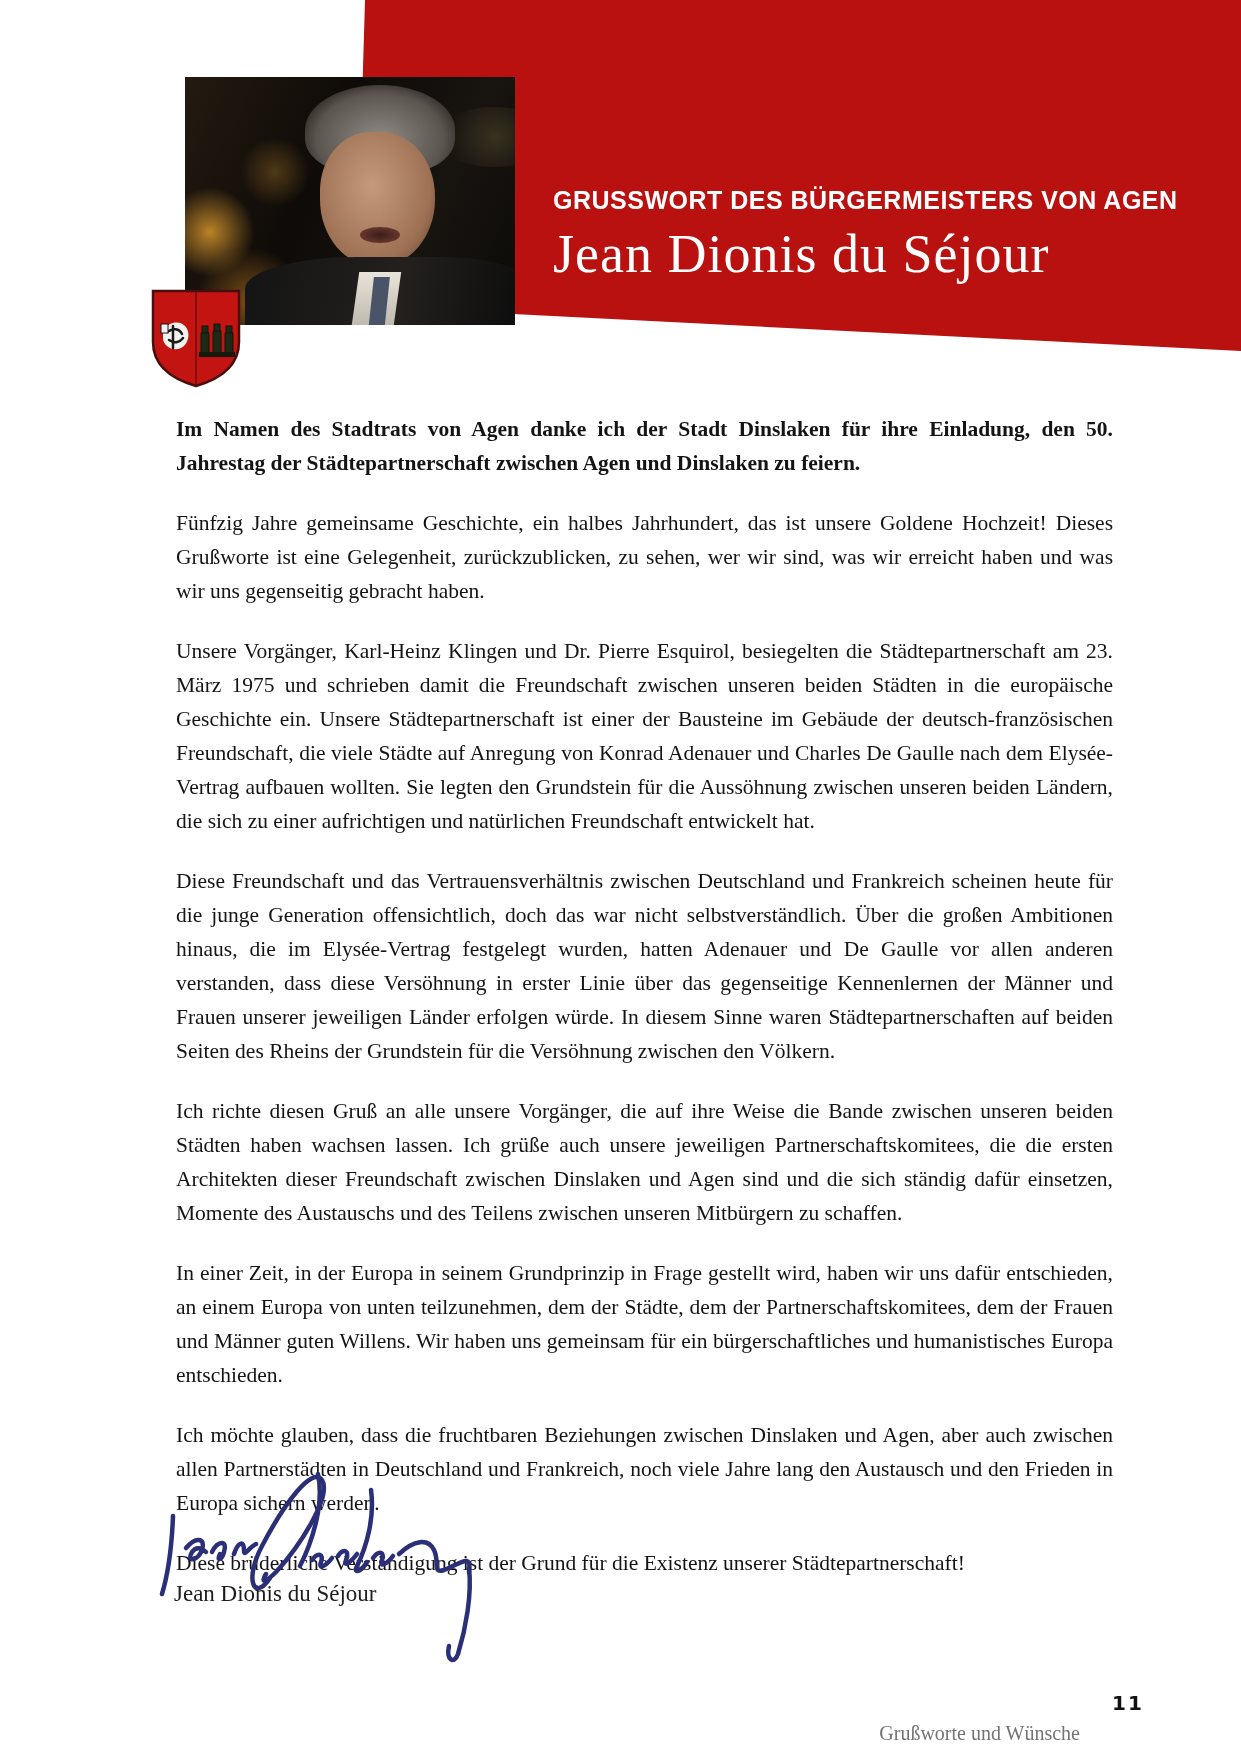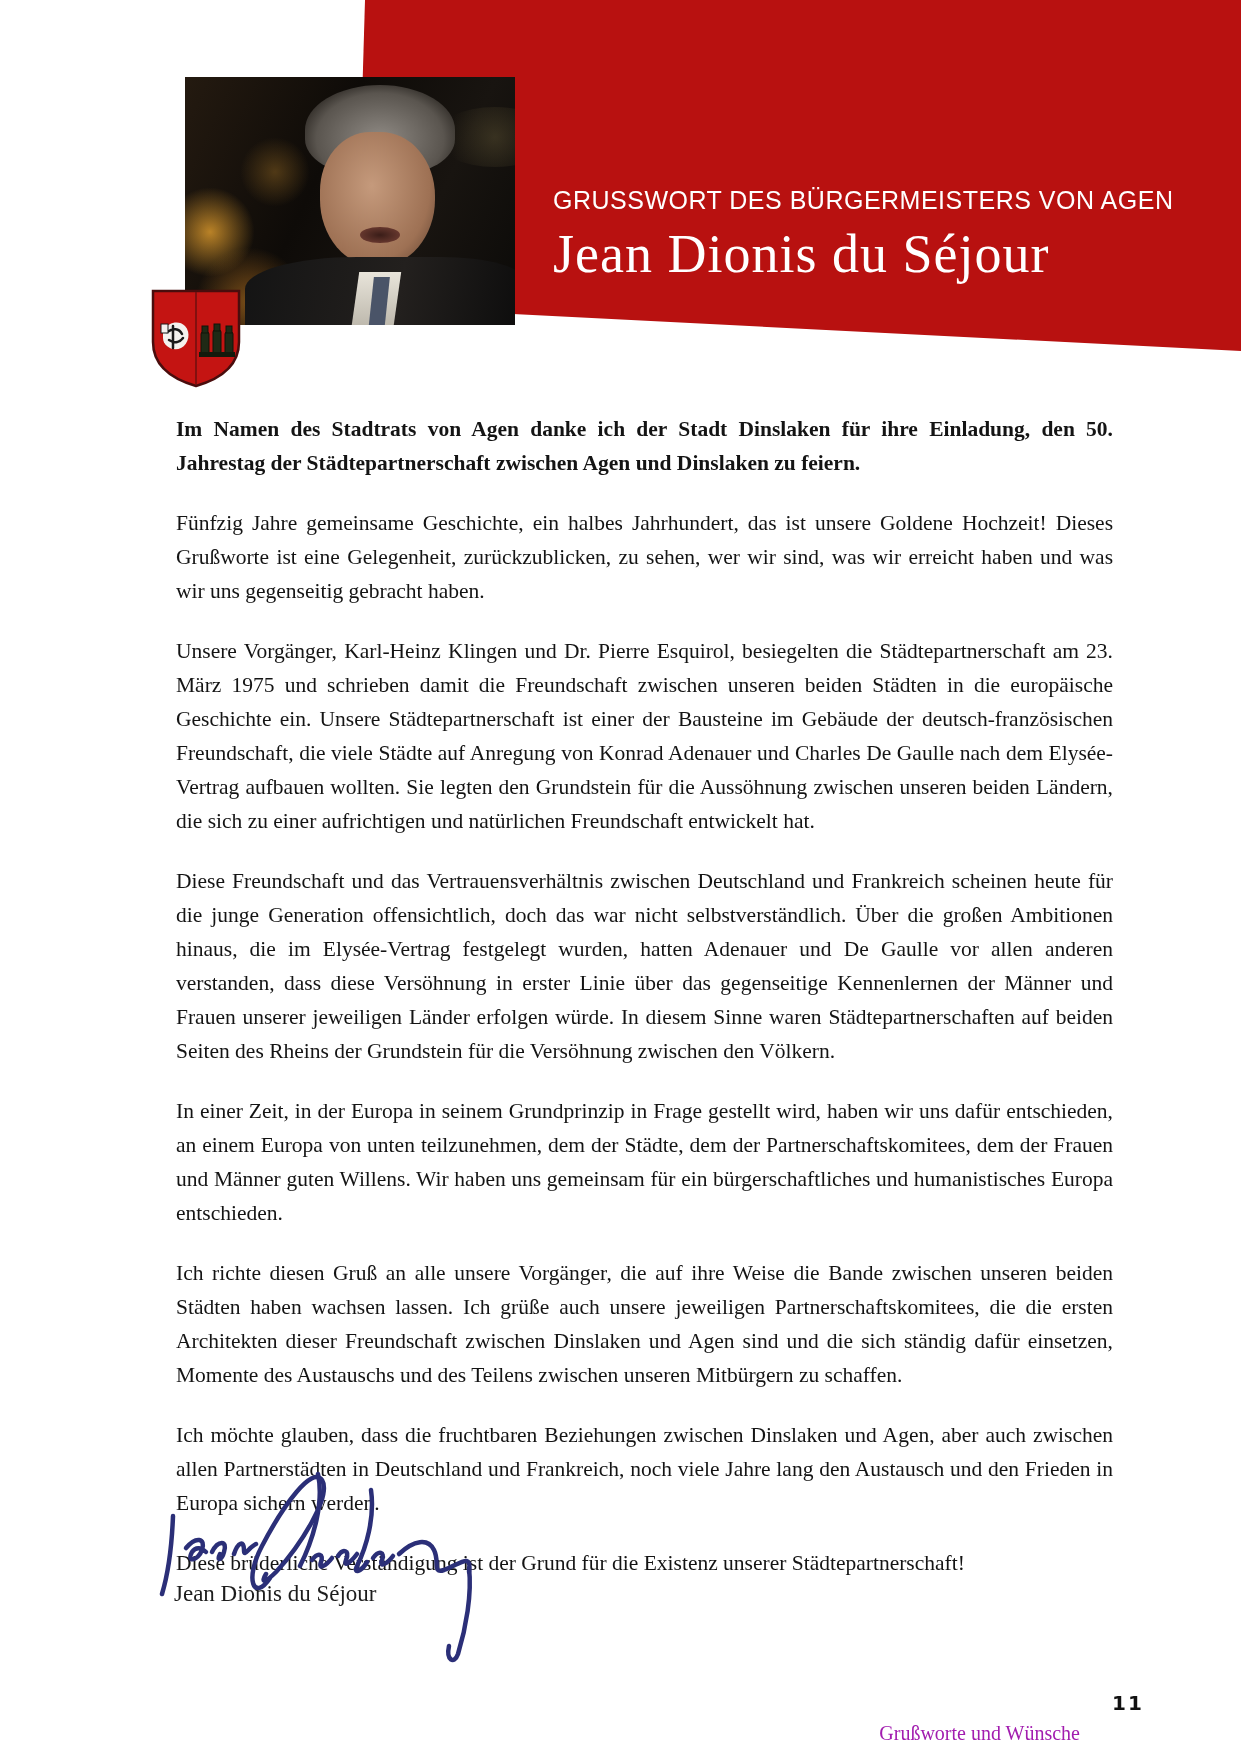--- a/index.html
+++ b/index.html
@@ -5,21 +5,21 @@
   html,body{margin:0;padding:0;background:#ffffff;}
   .page{position:relative;width:1241px;height:1754px;background:#ffffff;overflow:hidden;
         font-family:"Liberation Serif", serif;}
 
   
   .banner{position:absolute;left:0;top:0;width:1241px;height:352px;
           background:#b81110;
           clip-path:polygon(365px 0, 1241px 0, 1241px 351px, 356px 306px);}
 
   .header-text{position:absolute;left:553px;top:186px;color:#ffffff;}
-  .kicker{font-family:"Liberation Sans", sans-serif;font-size:25px;font-weight:400;
+  .kicker{font-family:"Liberation Sans", sans-serif;font-size:25px;font-weight:700;
           letter-spacing:0.5px;white-space:nowrap;}
   .big-title{font-family:"Liberation Serif", serif;font-size:54px;font-weight:400;
              margin-top:8px;white-space:nowrap;letter-spacing:1px;}
 
   
   .photo{position:absolute;left:185px;top:77px;width:330px;height:248px;overflow:hidden;
          background:linear-gradient(115deg,#241a10 0%,#0e0b08 40%,#181410 70%,#0b0a08 100%);}
   .photo div{position:absolute;}
   .ph-bokeh1{left:-20px;top:110px;width:90px;height:90px;border-radius:50%;
              background:radial-gradient(circle,rgba(214,150,44,.85),rgba(214,150,44,0) 70%);}
@@ -49,21 +49,21 @@
   .body-text{position:absolute;left:176px;top:412px;width:937px;color:#141414;
              font-size:21.5px;line-height:34px;text-align:justify;}
   .body-text p{margin:0 0 26px 0;}
   .body-text p.lead{font-weight:bold;}
 
   
   .signature{position:absolute;left:150px;top:1460px;width:420px;height:205px;}
   .signed-name{position:absolute;left:174px;top:1581px;font-size:23px;color:#1d1d1d;}
 
   
-  .footer-section{position:absolute;top:1722px;right:161px;font-size:20px;color:#a21caf;}
+  .footer-section{position:absolute;top:1722px;right:161px;font-size:20px;color:#737373;}
   .footer-page{position:absolute;top:1691px;left:1112px;
                font-family:"DejaVu Sans", sans-serif;font-size:20px;font-weight:bold;
                color:#111111;letter-spacing:2px;}
 </style>
 </head>
 <body>
 
 <div class="page">
 
   <div class="banner"></div>
@@ -103,22 +103,22 @@
   <div class="header-text">
     <div class="kicker">GRUSSWORT DES BÜRGERMEISTERS VON AGEN</div>
     <div class="big-title">Jean Dionis du Séjour</div>
   </div>
 
   <div class="body-text">
     <p class="lead">Im Namen des Stadtrats von Agen danke ich der Stadt Dinslaken für ihre Einladung, den 50. Jahrestag der Städtepartnerschaft zwischen Agen und Dinslaken zu feiern.</p>
     <p>Fünfzig Jahre gemeinsame Geschichte, ein halbes Jahrhundert, das ist unsere Goldene Hochzeit! Dieses Grußworte ist eine Gelegenheit, zurückzublicken, zu sehen, wer wir sind, was wir erreicht haben und was wir uns gegenseitig gebracht haben.</p>
     <p>Unsere Vorgänger, Karl-Heinz Klingen und Dr. Pierre Esquirol, besiegelten die Städtepartnerschaft am 23. März 1975 und schrieben damit die Freundschaft zwischen unseren beiden Städten in die europäische Geschichte ein. Unsere Städtepartnerschaft ist einer der Bausteine im Gebäude der deutsch-französischen Freundschaft, die viele Städte auf Anregung von Konrad Adenauer und Charles De Gaulle nach dem Elysée-Vertrag aufbauen wollten. Sie legten den Grundstein für die Aussöhnung zwischen unseren beiden Ländern, die sich zu einer aufrichtigen und natürlichen Freundschaft entwickelt hat.</p>
     <p>Diese Freundschaft und das Vertrauensverhältnis zwischen Deutschland und Frankreich scheinen heute für die junge Generation offensichtlich, doch das war nicht selbstverständlich. Über die großen Ambitionen hinaus, die im Elysée-Vertrag festgelegt wurden, hatten Adenauer und De Gaulle vor allen anderen verstanden, dass diese Versöhnung in erster Linie über das gegenseitige Kennenlernen der Männer und Frauen unserer jeweiligen Länder erfolgen würde. In diesem Sinne waren Städtepartnerschaften auf beiden Seiten des Rheins der Grundstein für die Versöhnung zwischen den Völkern.</p>
+    <p>Ich richte diesen Gruß an alle unsere Vorgänger, die auf ihre Weise die Bande zwischen unseren beiden Städten haben wachsen lassen. Ich grüße auch unsere jeweiligen Partnerschaftskomitees, die die ersten Architekten dieser Freundschaft zwischen Dinslaken und Agen sind und die sich ständig dafür einsetzen, Momente des Austauschs und des Teilens zwischen unseren Mitbürgern zu schaffen.</p>
     <p>In einer Zeit, in der Europa in seinem Grundprinzip in Frage gestellt wird, haben wir uns dafür entschieden, an einem Europa von unten teilzunehmen, dem der Städte, dem der Partnerschaftskomitees, dem der Frauen und Männer guten Willens. Wir haben uns gemeinsam für ein bürgerschaftliches und humanistisches Europa entschieden.</p>
-    <p>Ich richte diesen Gruß an alle unsere Vorgänger, die auf ihre Weise die Bande zwischen unseren beiden Städten haben wachsen lassen. Ich grüße auch unsere jeweiligen Partnerschaftskomitees, die die ersten Architekten dieser Freundschaft zwischen Dinslaken und Agen sind und die sich ständig dafür einsetzen, Momente des Austauschs und des Teilens zwischen unseren Mitbürgern zu schaffen.</p>
     <p>Ich möchte glauben, dass die fruchtbaren Beziehungen zwischen Dinslaken und Agen, aber auch zwischen allen Partnerstädten in Deutschland und Frankreich, noch viele Jahre lang den Austausch und den Frieden in Europa sichern werden.</p>
     <p>Diese brüderliche Verständigung ist der Grund für die Existenz unserer Städtepartnerschaft!</p>
   </div>
 
   <svg class="signature" viewBox="0 0 420 205">
     <g fill="none" stroke="#2b2f78" stroke-width="4.5" stroke-linecap="round" stroke-linejoin="round">
 
       <path d="M23,56 C22,82 18,114 12,134"></path>
       <path d="M36,88 C46,76 56,78 52,90 C48,101 36,103 42,92 C46,86 52,88 56,92"></path>
       <path d="M62,92 C68,80 78,80 74,92 C72,100 66,102 70,94"></path>

